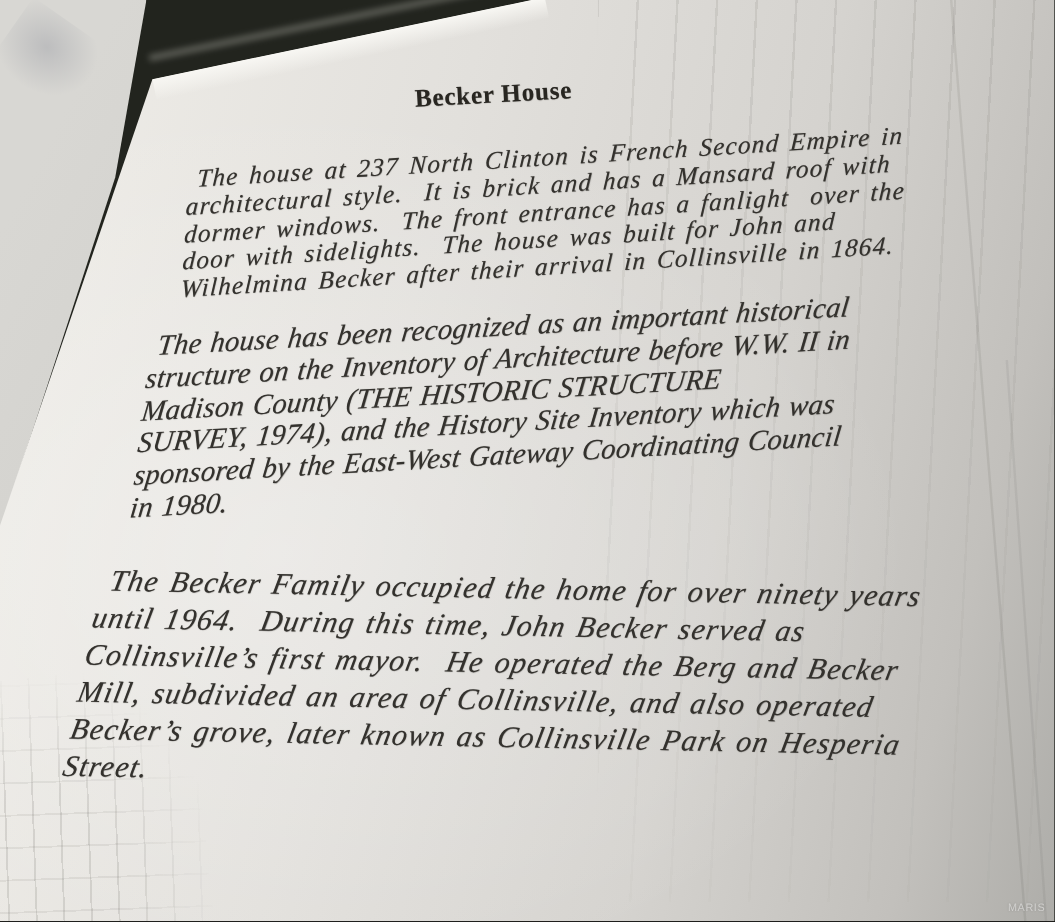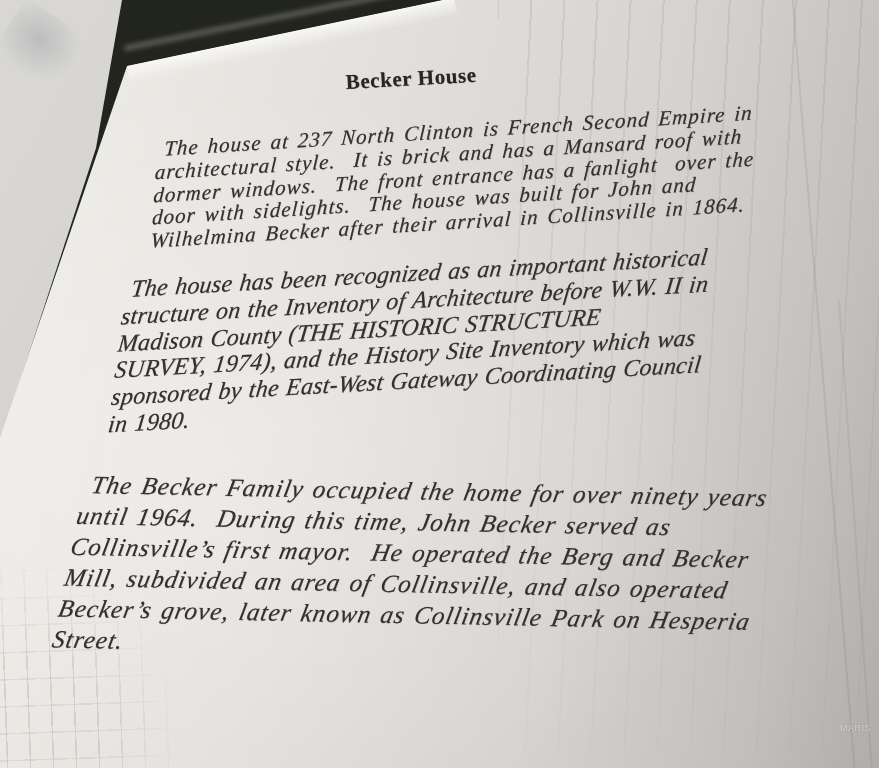--- a/index.html
+++ b/index.html
@@ -93,21 +93,21 @@
     text-indent:7px;
     transform:rotate(-3.2deg) skewX(-10deg);
   }
   .para-3{
     left:86px;top:469px;
     font-size:25px;line-height:31px;letter-spacing:1.05px;word-spacing:2px;
     text-indent:9px;
     transform:rotate(1.1deg) skewX(-10deg);
   }
   .watermark{
-    position:absolute;left:840px;top:723px;
+    position:absolute;left:840px;top:751px;
     font-family:"Liberation Sans","DejaVu Sans",sans-serif;
     font-size:9px;letter-spacing:0.5px;
     color:rgba(255,255,255,0.48);
     text-shadow:0 0 2px rgba(0,0,0,0.18);
   }
 </style>
 </head>
 <body>
 
 <div class="scene">

